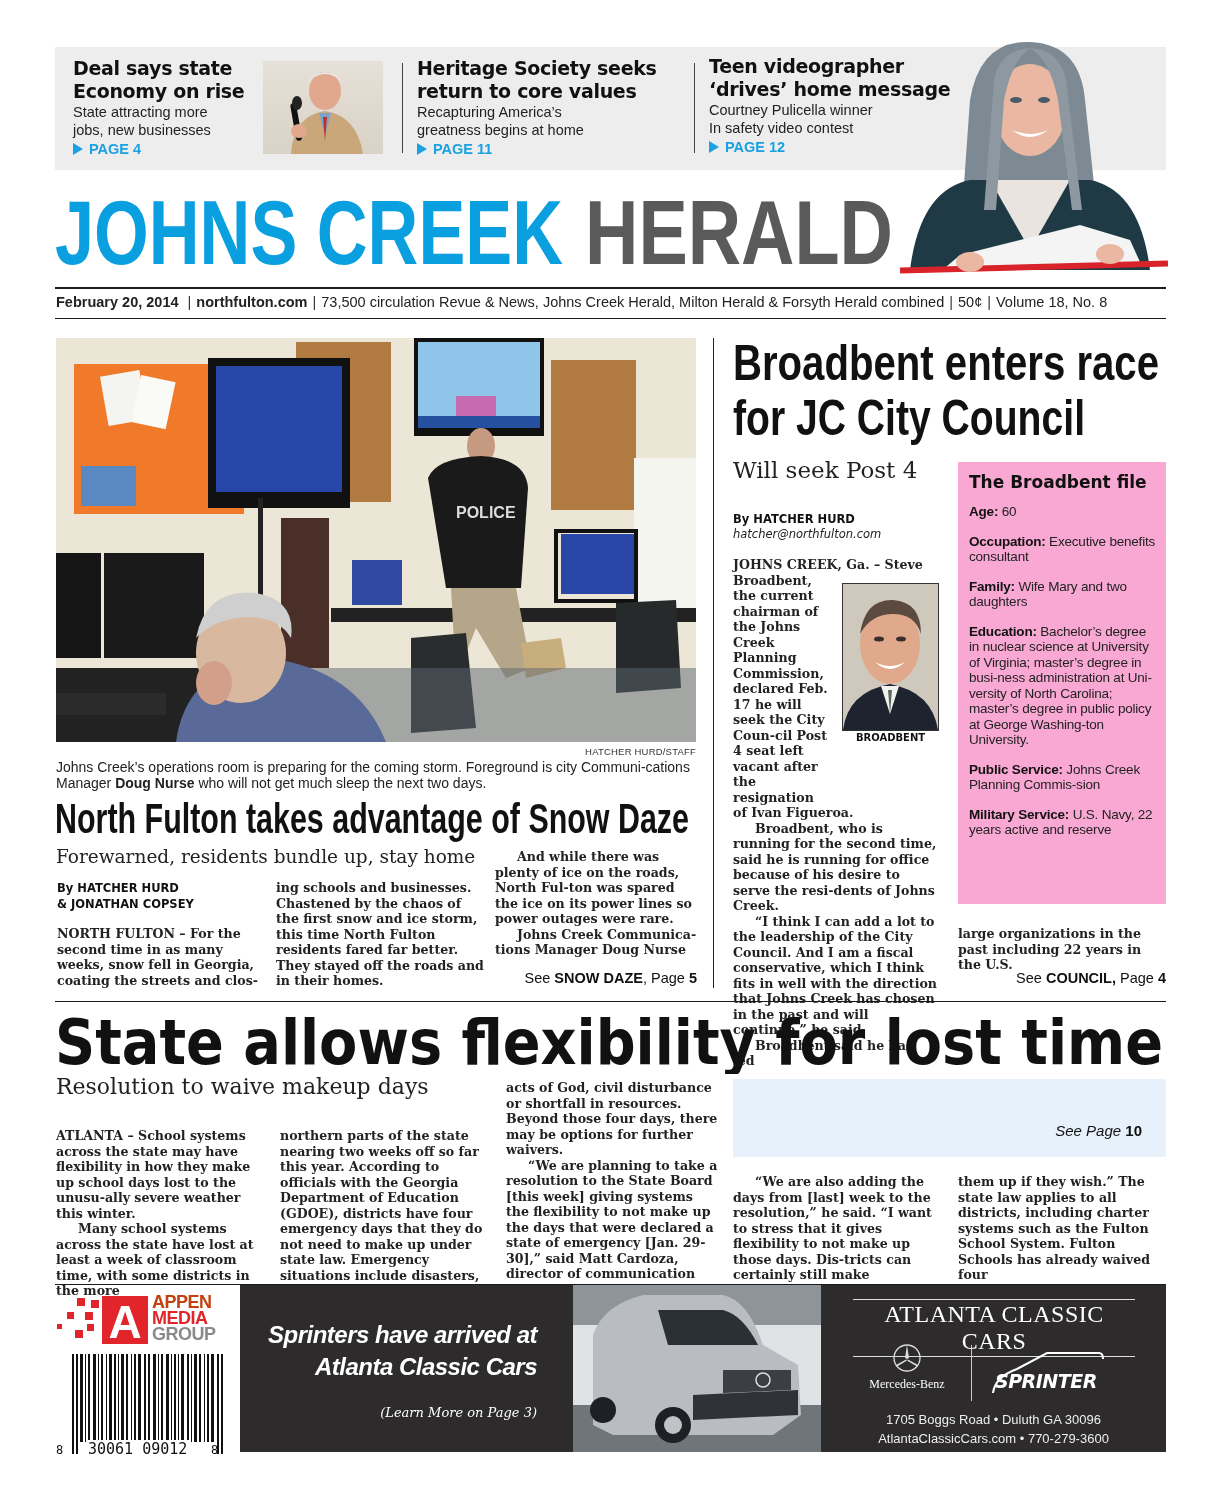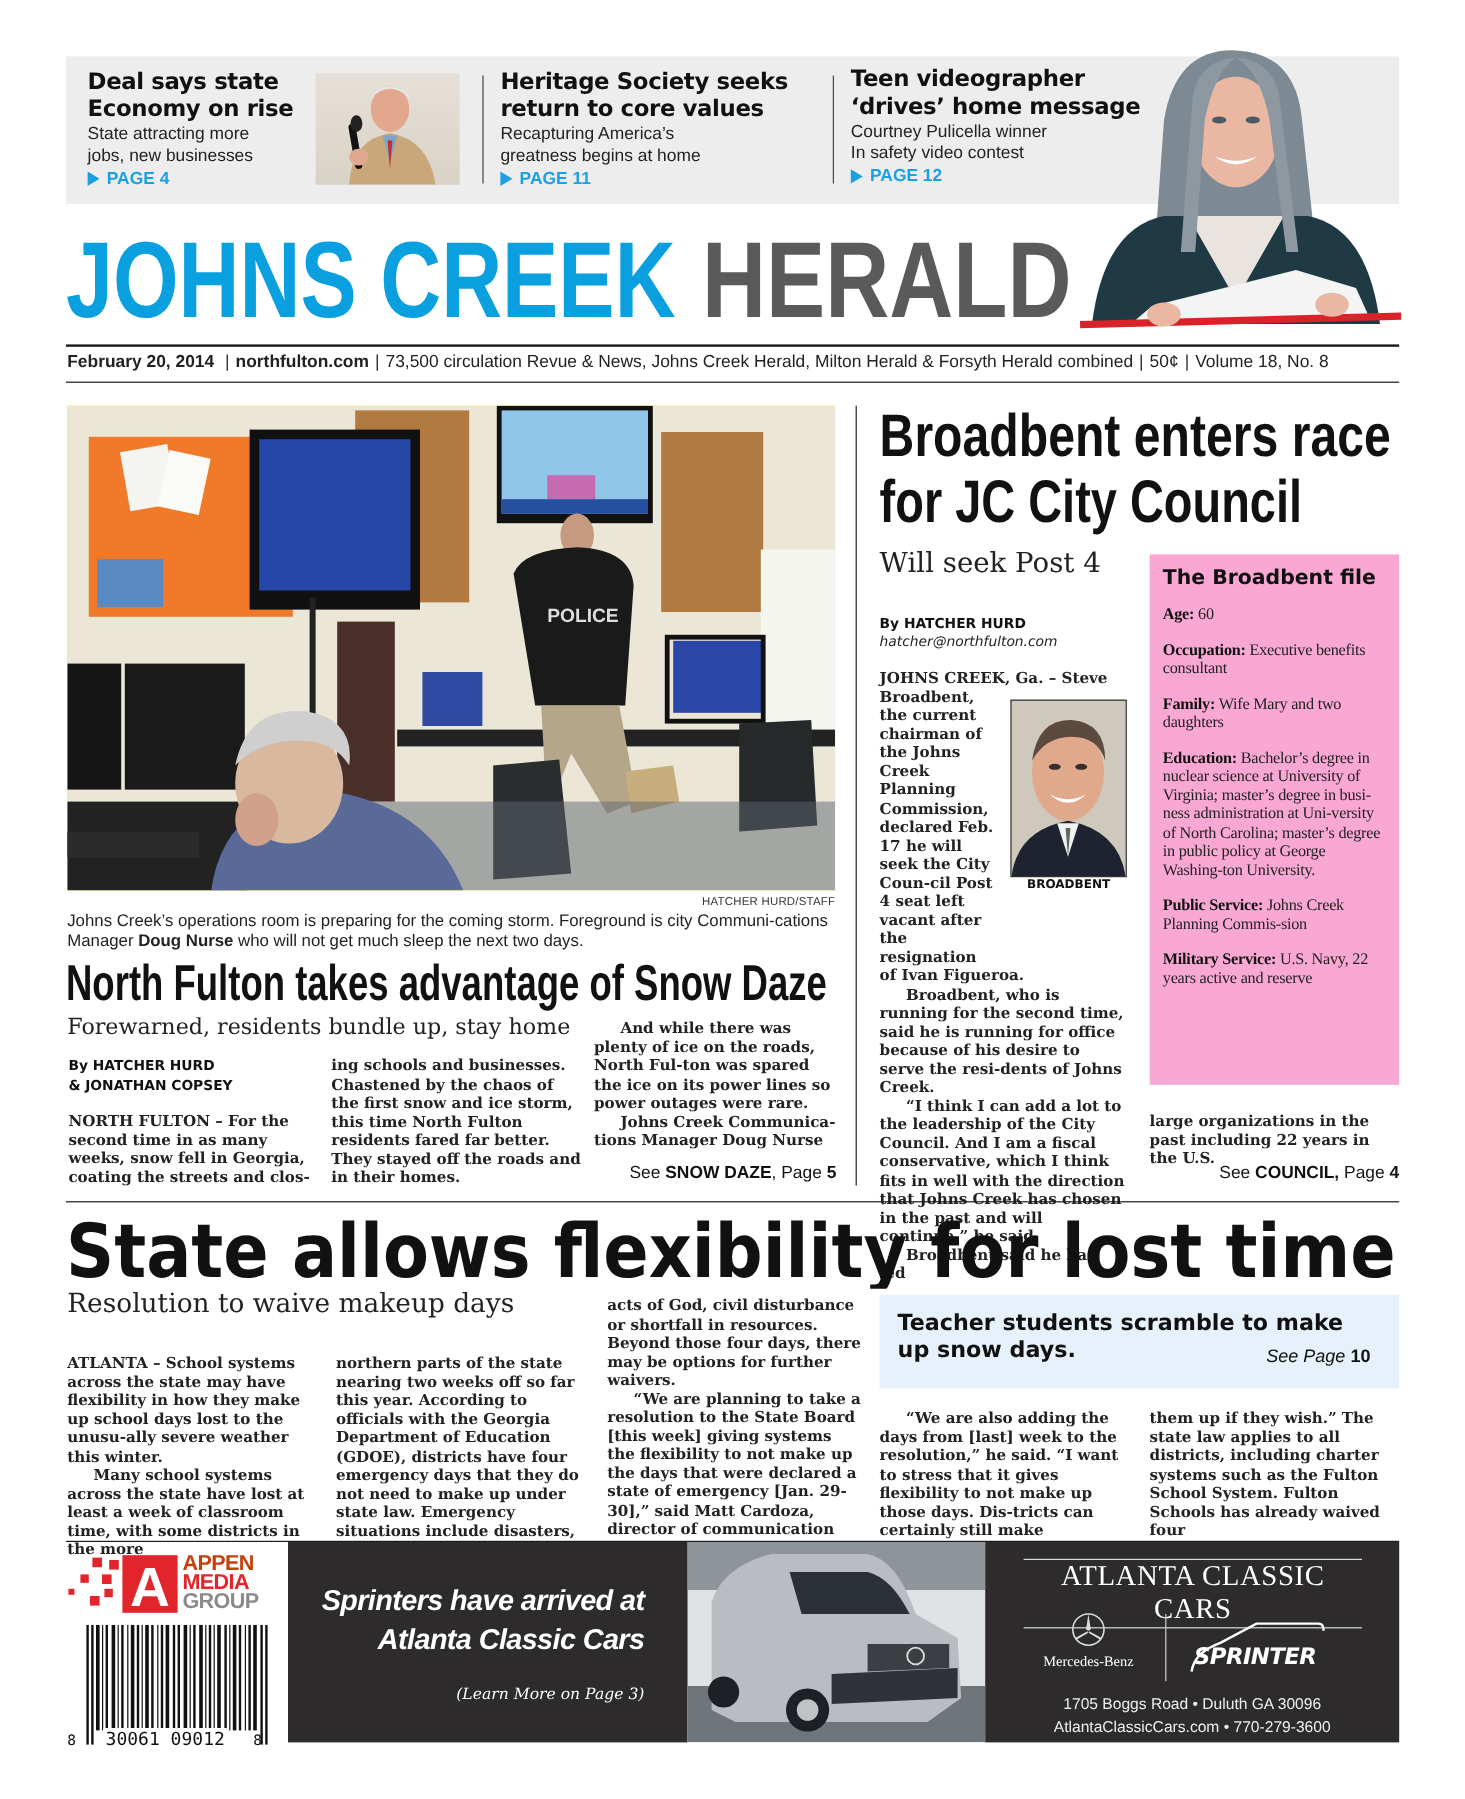--- a/index.html
+++ b/index.html
@@ -16,37 +16,37 @@
   .tri { width: 0; height: 0; border-top: 6px solid transparent; border-bottom: 6px solid transparent; border-left: 10px solid #1ba1e2; display: inline-block; }
   .teaser-div { position: absolute; top: 16px; width: 1px; height: 90px; background: #444; }
   .photo-ph { position: absolute; overflow: hidden; }
   .rule { position: absolute; background: #1a1a1a; }
 
   .dateline { left: 56px; top: 294px; width: 1110px; font-size: 14.5px; color: #222; white-space: nowrap; display: flex; gap: 0; }
   .dateline b { font-weight: bold; }
   .dl-sep { margin: 0 5px; color: #333; }
 
   
-  .lead-photo { left: 56px; top: 338px; width: 640px; height: 404px; background: #fde047; overflow: hidden; }
+  .lead-photo { left: 56px; top: 338px; width: 640px; height: 404px; background: #bef264; overflow: hidden; }
   .credit { font-size: 9.5px; color: #333; letter-spacing: 0.2px; }
   .caption { font-size: 14px; line-height: 16px; color: #222; font-family: "Liberation Sans", sans-serif; }
   .deck-serif { font-family: "DejaVu Serif", serif; color: #222; white-space: nowrap; }
   .byline { font-family: "DejaVu Sans", sans-serif; font-weight: bold; font-size: 11.5px; line-height: 16px; color: #111; }
   .body-serif { font-family: "DejaVu Serif", serif; font-size: 12.6px; line-height: 15.5px; color: #222; }
   .body-serif p { margin: 0; font-weight: bold; }
   .body-serif .ind { text-indent: 22px; }
   .jump { font-family: "Liberation Sans", sans-serif; font-size: 14.5px; color: #111; text-align: right; white-space: nowrap; }
   .jump b { font-weight: bold; }
 
   .vline { position: absolute; width: 1px; background: #222; }
 
   
   .factbox { left: 958px; top: 462px; width: 208px; height: 442px; background: #f9a8d4; padding: 10px 10px 0 11px; }
   .factbox h3 { font-family: "DejaVu Sans", sans-serif; font-weight: bold; font-size: 17px; color: #111; margin-bottom: 12px; }
-  .factbox .fact { font-family: Liberation Serif, serif; font-size: 13.5px; line-height: 15.5px; color: #222; margin-bottom: 14px; letter-spacing: -0.2px; }
+  .factbox .fact { font-family: Liberation Sans, sans-serif; font-size: 13.5px; line-height: 15.5px; color: #222; margin-bottom: 14px; letter-spacing: -0.2px; }
   .factbox .fact b { font-weight: bold; color: #111; }
 
   .portrait { left: 842px; top: 583px; width: 97px; height: 148px; border: 1px solid #333; background: #c8c2b8; overflow: hidden; }
   .portrait-cap { left: 842px; top: 732px; width: 97px; text-align: center; font-family: "DejaVu Sans", sans-serif; font-weight: bold; font-size: 10px; color: #111; }
 
   
   .sidebar-box { left: 733px; top: 1079px; width: 433px; height: 78px; background: #e6f1fb; padding: 12px 15px; }
   .sidebar-box h4 { font-family: "DejaVu Sans", sans-serif; font-weight: bold; font-size: 18.5px; line-height: 23px; color: #111; }
   .sidebar-see { position: absolute; right: 24px; bottom: 18px; font-family: "Liberation Sans", sans-serif; font-size: 15px; color: #111; }
   .sidebar-see i { font-style: italic; }
@@ -300,21 +300,20 @@
 </div>
 <div class="abs body-serif" style="left:280px; top:1128px; width:212px;">
     <p>northern parts of the state nearing two weeks off so far this year. According to officials with the Georgia Department of Education (GDOE), districts have four emergency days that they do not need to make up under state law. Emergency situations include disasters,</p>
   </div>
 <div class="abs body-serif" style="left:506px; top:1080px; width:212px;">
   <p>acts of God, civil disturbance or shortfall in resources. Beyond those four days, there may be options for further waivers.</p>
   <p class="ind">“We are planning to take a resolution to the State Board [this week] giving systems the flexibility to not make up the days that were declared a state of emergency [Jan. 29-30],” said Matt Cardoza, director of communication for GDOE.</p>
 </div>
 
 <div class="abs sidebar-box">
-  <h4><span>Teacher students scramble to make</span><br><span>up snow days.</span></h4>
   <div class="sidebar-see"><i>See </i><i>Page </i><b>10</b></div>
 </div>
 
 <div class="abs body-serif" style="left:733px; top:1174px; width:212px;">
     <p class="ind">“We are also adding the days from [last] week to the resolution,” he said. “I want to stress that it gives flexibility to not make up those days. Dis-tricts can certainly still make</p>
   </div>
 <div class="abs body-serif" style="left:958px; top:1174px; width:212px;">
     <p>them up if they wish.” The state law applies to all districts, including charter systems such as the Fulton School System. Fulton Schools has already waived four</p>
   </div>
 

